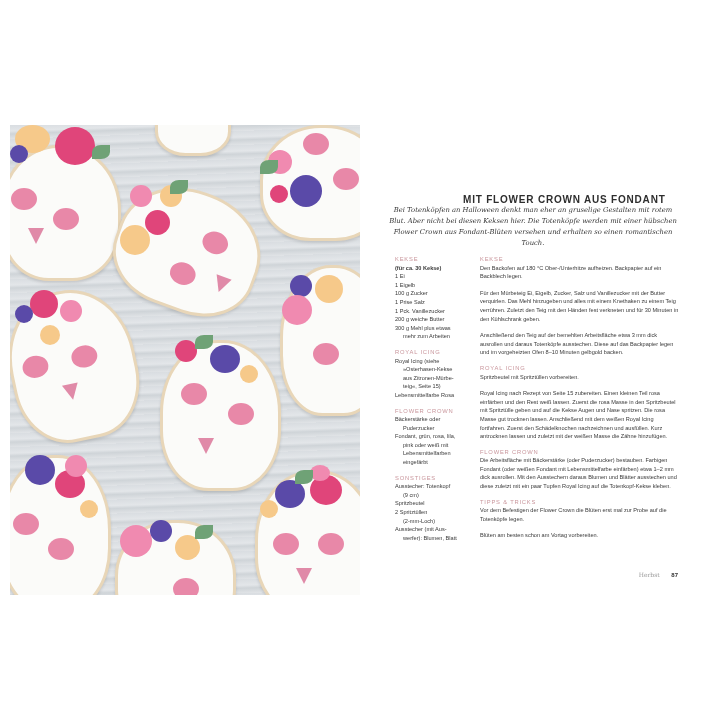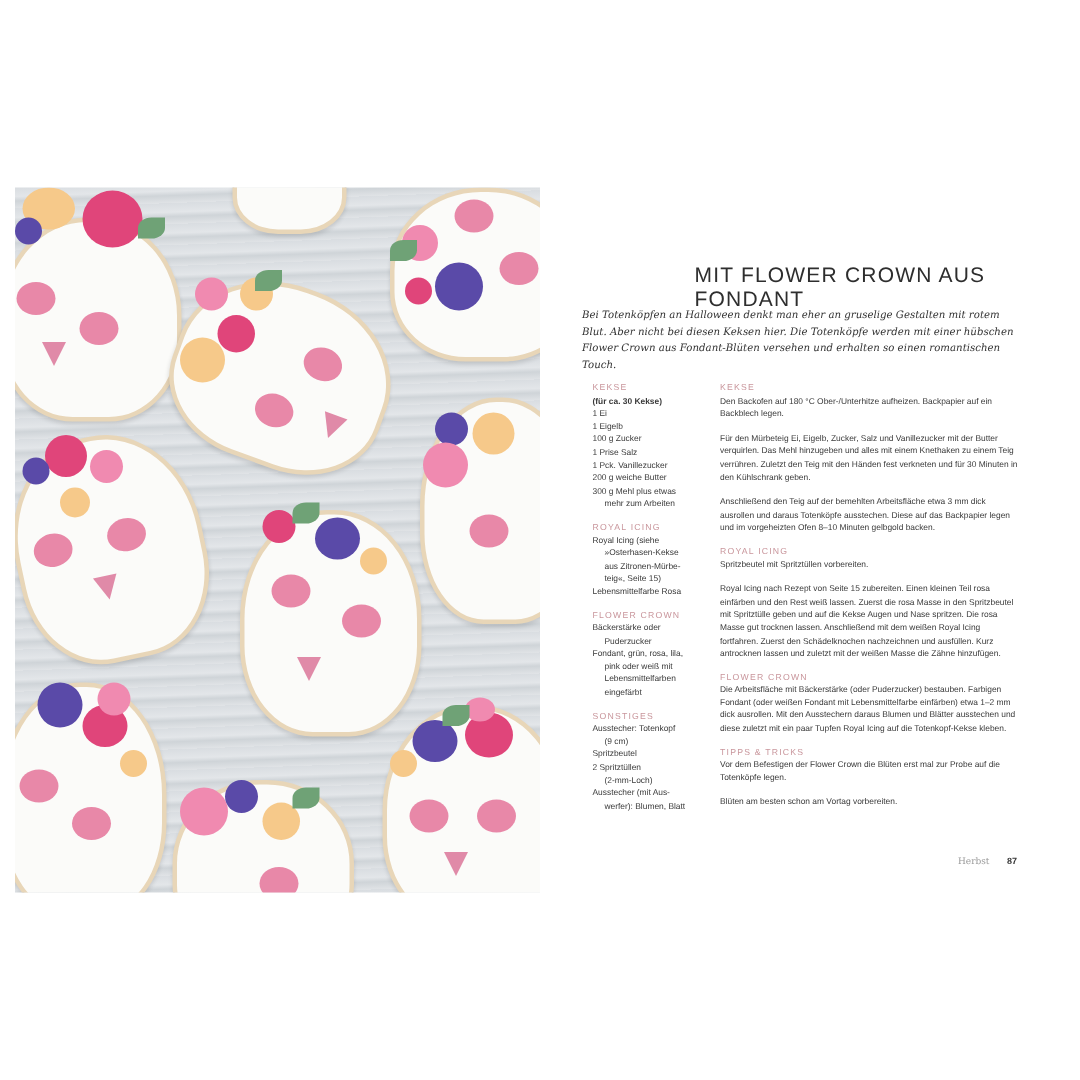--- a/index.html
+++ b/index.html
@@ -7,22 +7,22 @@
   .photo { position:absolute; left:10px; top:125px; width:350px; height:470px; overflow:hidden;
     background: repeating-linear-gradient(178deg, #d9dde1 0px, #e3e6e9 6px, #cfd4d8 9px, #e0e3e6 14px); }
   .cookie { position:absolute; background:#fbfbf9; border:3px solid #e8d6b8; box-shadow:0 2px 3px rgba(0,0,0,0.12); }
   .skull { border-radius:48% 48% 40% 40%; }
   .eye { position:absolute; width:26px; height:22px; border-radius:50%; background:#e888a8; }
   .nose { position:absolute; width:0; height:0; border-left:8px solid transparent; border-right:8px solid transparent; border-top:16px solid #e08aa8; }
   .flower { position:absolute; border-radius:50%; }
   .leaf { position:absolute; width:18px; height:14px; border-radius:50% 0 50% 0; background:#6fa276; }
   .right { position:absolute; left:368px; top:125px; width:322px; height:470px; }
   .title { position:absolute; left:95px; top:30px; font-family:"DejaVu Serif", serif; font-size:19px; color:#c49a9e; letter-spacing:0.2px; }
-  .subtitle { position:absolute; left:95px; top:50px; font-size:14px; letter-spacing:0.8px; color:#2e2e2e; font-weight:normal; }
-  .intro { position:absolute; left:20px; top:80px; width:290px; font-family:"DejaVu Serif", serif; font-style:italic; font-size:6.8px; line-height:11px; color:#333; }
+  .subtitle { position:absolute; left:95px; top:69px; font-size:10px; letter-spacing:0.8px; color:#2e2e2e; font-weight:bold; }
+  .intro { position:absolute; left:20px; top:80px; width:290px; text-align:center; font-family:"DejaVu Serif", serif; font-style:italic; font-size:6.8px; line-height:11px; color:#333; }
   .col-left { position:absolute; left:27px; top:130px; width:84px; font-size:5.6px; line-height:8.6px; }
   .col-right { position:absolute; left:112px; top:130px; width:200px; font-size:5.6px; line-height:8.6px; }
   .h { color:#c9969c; letter-spacing:0.8px; font-size:5.8px; margin-top:7px; }
   .h.first { margin-top:0; }
   .bold { font-weight:bold; }
   .indent { padding-left:8px; }
   p { margin:0 0 8px 0; }
   .footer { position:absolute; right:12px; top:446px; font-size:6px; }
   .footer .sec { color:#999; font-family:"DejaVu Serif", serif; margin-right:10px; }
   .footer .pg { font-weight:bold; color:#333; }

